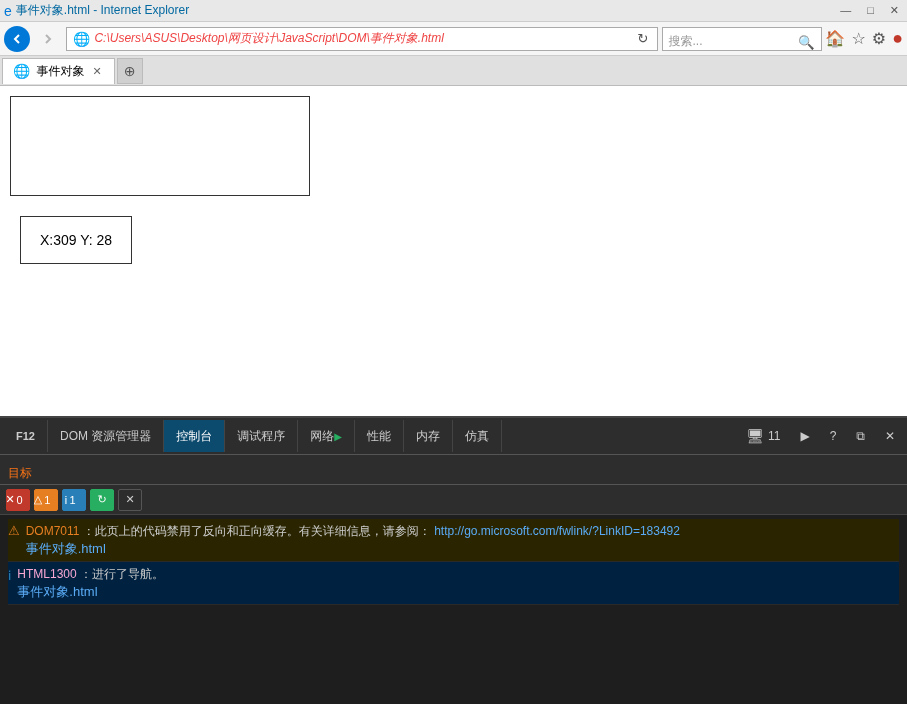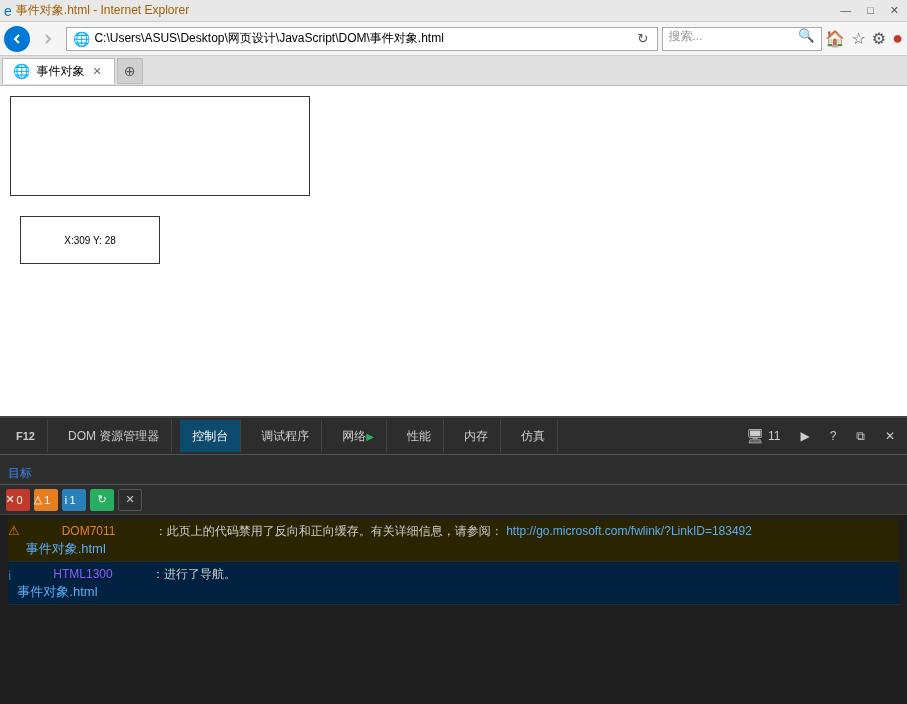--- a/index.html
+++ b/index.html
@@ -43,25 +43,25 @@
       display: flex;
       align-items: center;
       background: white;
       border: 1px solid #aaa;
       height: 24px;
       padding: 0 6px;
       font-size: 12px;
       gap: 4px;
     }
     .address-icon { color: #0078d7; font-size: 14px; }
-    .address-text { flex: 1; font-size: 12px; color: #000000; }
+    .address-text { flex: 1; font-size: 12px; color: #ef4444; font-style: italic; }
     .refresh-btn { background: none; border: none; cursor: pointer; padding: 2px; color: #555; }
     .search-bar {
       display: flex;
-      align-items: flex-start;
+      align-items: flex-end;
       background: white;
       border: 1px solid #aaa;
       height: 24px;
       padding: 0 6px;
       font-size: 12px;
       width: 160px;
       gap: 4px;
     }
     .search-text { flex: 1; color: #999; font-size: 12px; }
     .search-icon-btn { background: none; border: none; cursor: pointer; color: #555; }
@@ -109,47 +109,47 @@
       height: 100%;
     }
     .mouse-track-box {
       width: 300px;
       height: 100px;
       border: 1px solid #333;
       margin-bottom: 20px;
       background: white;
     }
     .coords-box {
-      width: 140px;
+      width: 112px;
       height: 48px;
       border: 1px solid #333;
       display: flex;
       align-items: center;
       justify-content: center;
-      font-size: 10px;
+      font-size: 14px;
       background: white;
       margin-left: 10px;
       margin-top: 10px;
     }
 
     
     .devtools {
       background: #1e1e1e;
       border-top: 2px solid #444;
       height: 310px;
       display: flex;
       flex-direction: column;
     }
     .devtools-toolbar {
       display: flex;
       align-items: center;
       background: #2d2d2d;
       height: 32px;
       padding: 18px 4px;
-      gap: 8px;
+      gap: 0;
       border-bottom: 1px solid #555;
     }
     .dt-tab {
       height: 32px;
       padding: 0 12px;
       display: flex;
       align-items: center;
       font-size: 12px;
       color: #ccc;
       cursor: pointer;
@@ -176,21 +176,21 @@
     .monitor-icon { font-size: 14px; }
     .dt-target-bar {
       display: flex;
       align-items: center;
       background: #2d2d2d;
       height: 30px;
       padding: 0 8px;
       border-bottom: 1px solid #555;
       gap: 8px;
     }
-    .dt-target-label { color: #3b82f6; font-size: 12px; margin-top: 8px; }
+    .dt-target-label { color: #f97316; font-size: 12px; margin-top: 8px; }
     .dt-target-select {
       background: #1e1e1e;
       color: #ccc;
       border: 1px solid #555;
       font-size: 12px;
       height: 22px;
       padding: 0 4px;
       min-width: 160px;
     }
 
@@ -236,32 +236,32 @@
       display: flex;
       align-items: flex-start;
       padding: 3px 0;
       font-size: 12px;
       border-bottom: 1px solid #2a2a2a;
       gap: 6px;
     }
     .dt-log-line.warning-line { background: #2a2500; }
     .dt-log-line.info-line { background: #002240; }
     .dt-log-icon { font-size: 13px; margin-top: 1px; flex-shrink: 0; }
-    .dt-log-text { color: #ccc; flex: 1; line-height: 1.5; margin-left: 36px; }
+    .dt-log-text { color: #ccc; flex: 1; line-height: 1.5; }
     .dt-log-link { color: #5aabf5; text-decoration: none; cursor: pointer; }
     .dt-log-source { color: #888; font-size: 13px; }
     .dt-log-source .link { color: #5aabf5; cursor: pointer; }
   </style>
 </head>
 <body>
 
 <div class="title-bar">
   <div class="title-bar-left">
     <span style="color:#0078d7;font-size:14px;">e</span>
-    <span style="font-size:12px;color:#a16207;">事件对象.html - Internet Explorer</span>
+    <span style="font-size:12px;color:#0369a1;">事件对象.html - Internet Explorer</span>
   </div>
   <div class="title-bar-controls">
     <span>—</span>
     <span>□</span>
     <span class="close-btn">✕</span>
   </div>
 </div>
 
 <div class="nav-bar">
   <button class="nav-btn back">
@@ -395,21 +395,21 @@
         <br>
         <span class="dt-log-source">
           <span class="link">事件对象.html</span>
         </span>
       </div>
     </div>
 
     <div class="dt-log-line info-line">
       <span class="dt-log-icon" style="color:#2980b9;">ℹ</span>
       <div>
-        <span class="dt-log-text" style="color:#8b5cf6;text-align:right;">HTML1300</span>
+        <span class="dt-log-text" style="color:#f9a8d4;text-align:right;">HTML1300</span>
         <span class="dt-log-text">：进行了导航。</span>
         <br>
         <span class="dt-log-source">
           <span class="link">事件对象.html</span>
         </span>
       </div>
     </div>
   </div>
 </div>
 

